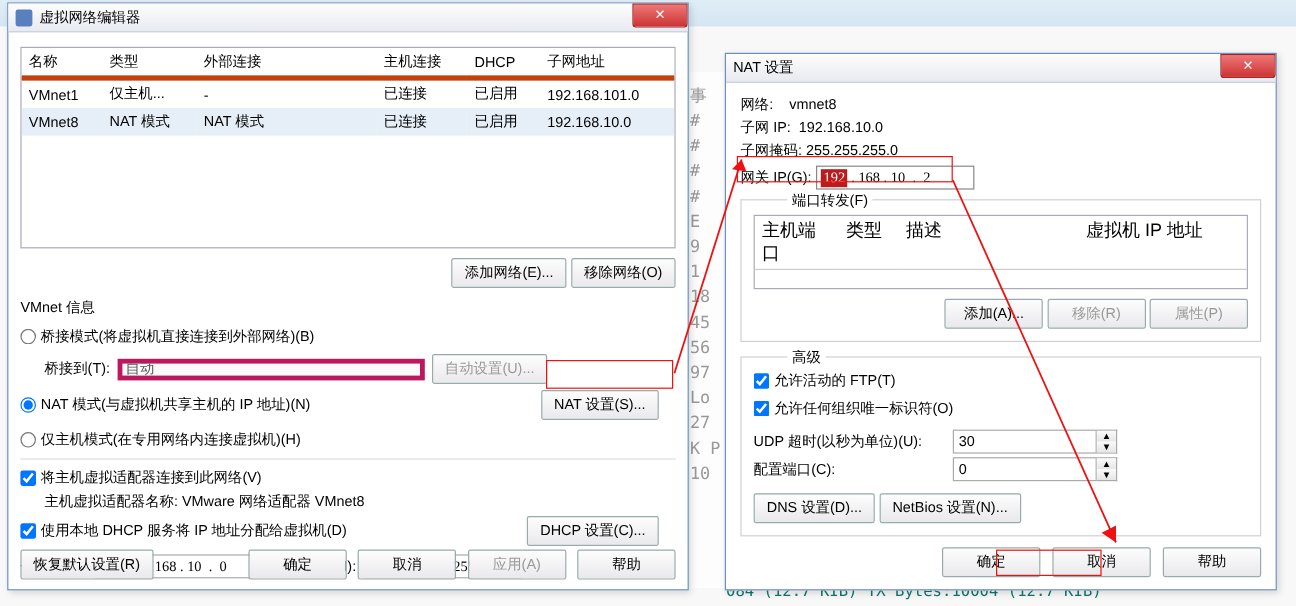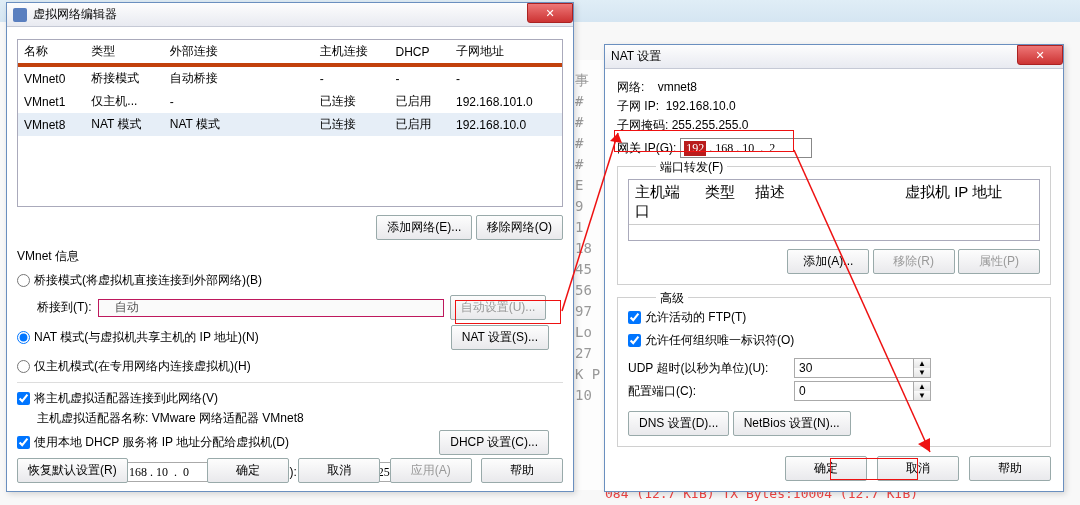--- a/index.html
+++ b/index.html
@@ -3,21 +3,21 @@
   <meta charset="utf-8">
   <style>
     * { box-sizing: border-box; margin: 0; padding: 0; }
     body { width: 1080px; height: 505px; font-family: "Microsoft YaHei", Tahoma, Arial, sans-serif; font-size: 12px; background: #fff; position: relative; overflow: hidden; }
 
     
     .bg { position: absolute; left: 0; top: 0; width: 1080px; height: 505px; background: #f8f8f8; }
     .bg-top { position: absolute; left: 0; top: 0; width: 1080px; height: 22px; background: linear-gradient(#cfe6f5, #bdd9ee); opacity: 0.6; }
     .bg-side { position: absolute; left: 575px; top: 60px; width: 30px; height: 430px; background: #fdfdfd; color:#999; font-family: monospace; font-size: 14px; line-height: 21px; padding-top: 10px; }
     .bg-side span { display:block; }
-    .bg-bottom-text { position:absolute; left: 605px; top: 486px; font-family: monospace; color:#ef4444; font-size:13px; }
+    .bg-bottom-text { position:absolute; left: 605px; top: 486px; font-family: monospace; color:#0f766e; font-size:13px; }
 
     
     .window { position: absolute; background: #fff; border: 1px solid #6a8fbf; box-shadow: 2px 2px 6px rgba(0,0,0,0.15); }
     .titlebar { height: 24px; background: linear-gradient(#fdfdfd, #e8eaf1); border-bottom: 1px solid #c5c9d5; display: flex; align-items: center; padding: 0 6px; font-size: 12px; }
     .titlebar .icon { width: 14px; height: 14px; margin-right: 6px; background: #5a7fbf; border-radius: 2px; }
     .close-x { position: absolute; right: 0; top: 0; width: 46px; height: 20px; background: linear-gradient(#e77, #c33); color:#fff; text-align:center; line-height:18px; font-size:11px; border:1px solid #a22; border-radius: 0 0 3px 3px; }
 
     
     .vne { left: 6px; top: 2px; width: 568px; height: 490px; }
     .vne .inner { padding: 6px 10px 10px 10px; }
@@ -29,21 +29,21 @@
     table.vtable tr.sel td { background: #e6eef7; }
 
     .btnrow { margin-top: 8px; text-align: right; }
     .btn { display:inline-block; min-width: 82px; padding: 3px 10px; border: 1px solid #9aa; background: linear-gradient(#fdfdfd,#e9e9ec); font-size:12px; border-radius: 2px; cursor: pointer; text-align:center; }
     .btn.disabled { color: #999; }
 
     .group { border: none; margin-top: 8px; }
     .group-title { margin: 6px 0 4px 0; }
 
     label.radio, label.check { display: inline-flex; align-items: center; gap: 4px; margin: 3px 0; }
-    input[type=text].wide { width: 346px; height: 18px; border:1px solid #be185d; padding:1px 16px; font-size:12px; }
+    input[type=text].wide { width: 256px; height: 18px; border:4px solid #be185d; padding:1px 3px; font-size:12px; }
     input[type=text].ip { width: 132px; height: 20px; border:1px solid #aaa; padding:1px 3px; font-size:12px; text-align:center; font-family: Tahoma; }
 
     .row { display:flex; align-items:center; gap:6px; margin: 3px 0; }
     .indent { margin-left: 20px; }
     .right-btn { position: absolute; right: 14px; }
 
     .footer { position: absolute; bottom: 8px; left: 10px; right: 10px; display:flex; justify-content: space-between; align-items:center; }
     .footer .btns .btn { margin-left: 6px; }
 
     .sep { height: 1px; background: #ddd; margin: 4px 0; }
@@ -120,28 +120,20 @@
             <th>名称</th>
             <th>类型</th>
             <th style="width:150px">外部连接</th>
             <th>主机连接</th>
             <th>DHCP</th>
             <th>子网地址</th>
           </tr>
         </thead>
         <tbody>
           <tr>
-            <td>VMnet0</td>
-            <td>桥接模式</td>
-            <td>自动桥接</td>
-            <td>-</td>
-            <td>-</td>
-            <td>-</td>
-          </tr>
-          <tr>
             <td>VMnet1</td>
             <td>仅主机...</td>
             <td>-</td>
             <td>已连接</td>
             <td>已启用</td>
             <td>192.168.101.0</td>
           </tr>
           <tr class="sel">
             <td>VMnet8</td>
             <td>NAT 模式</td>

